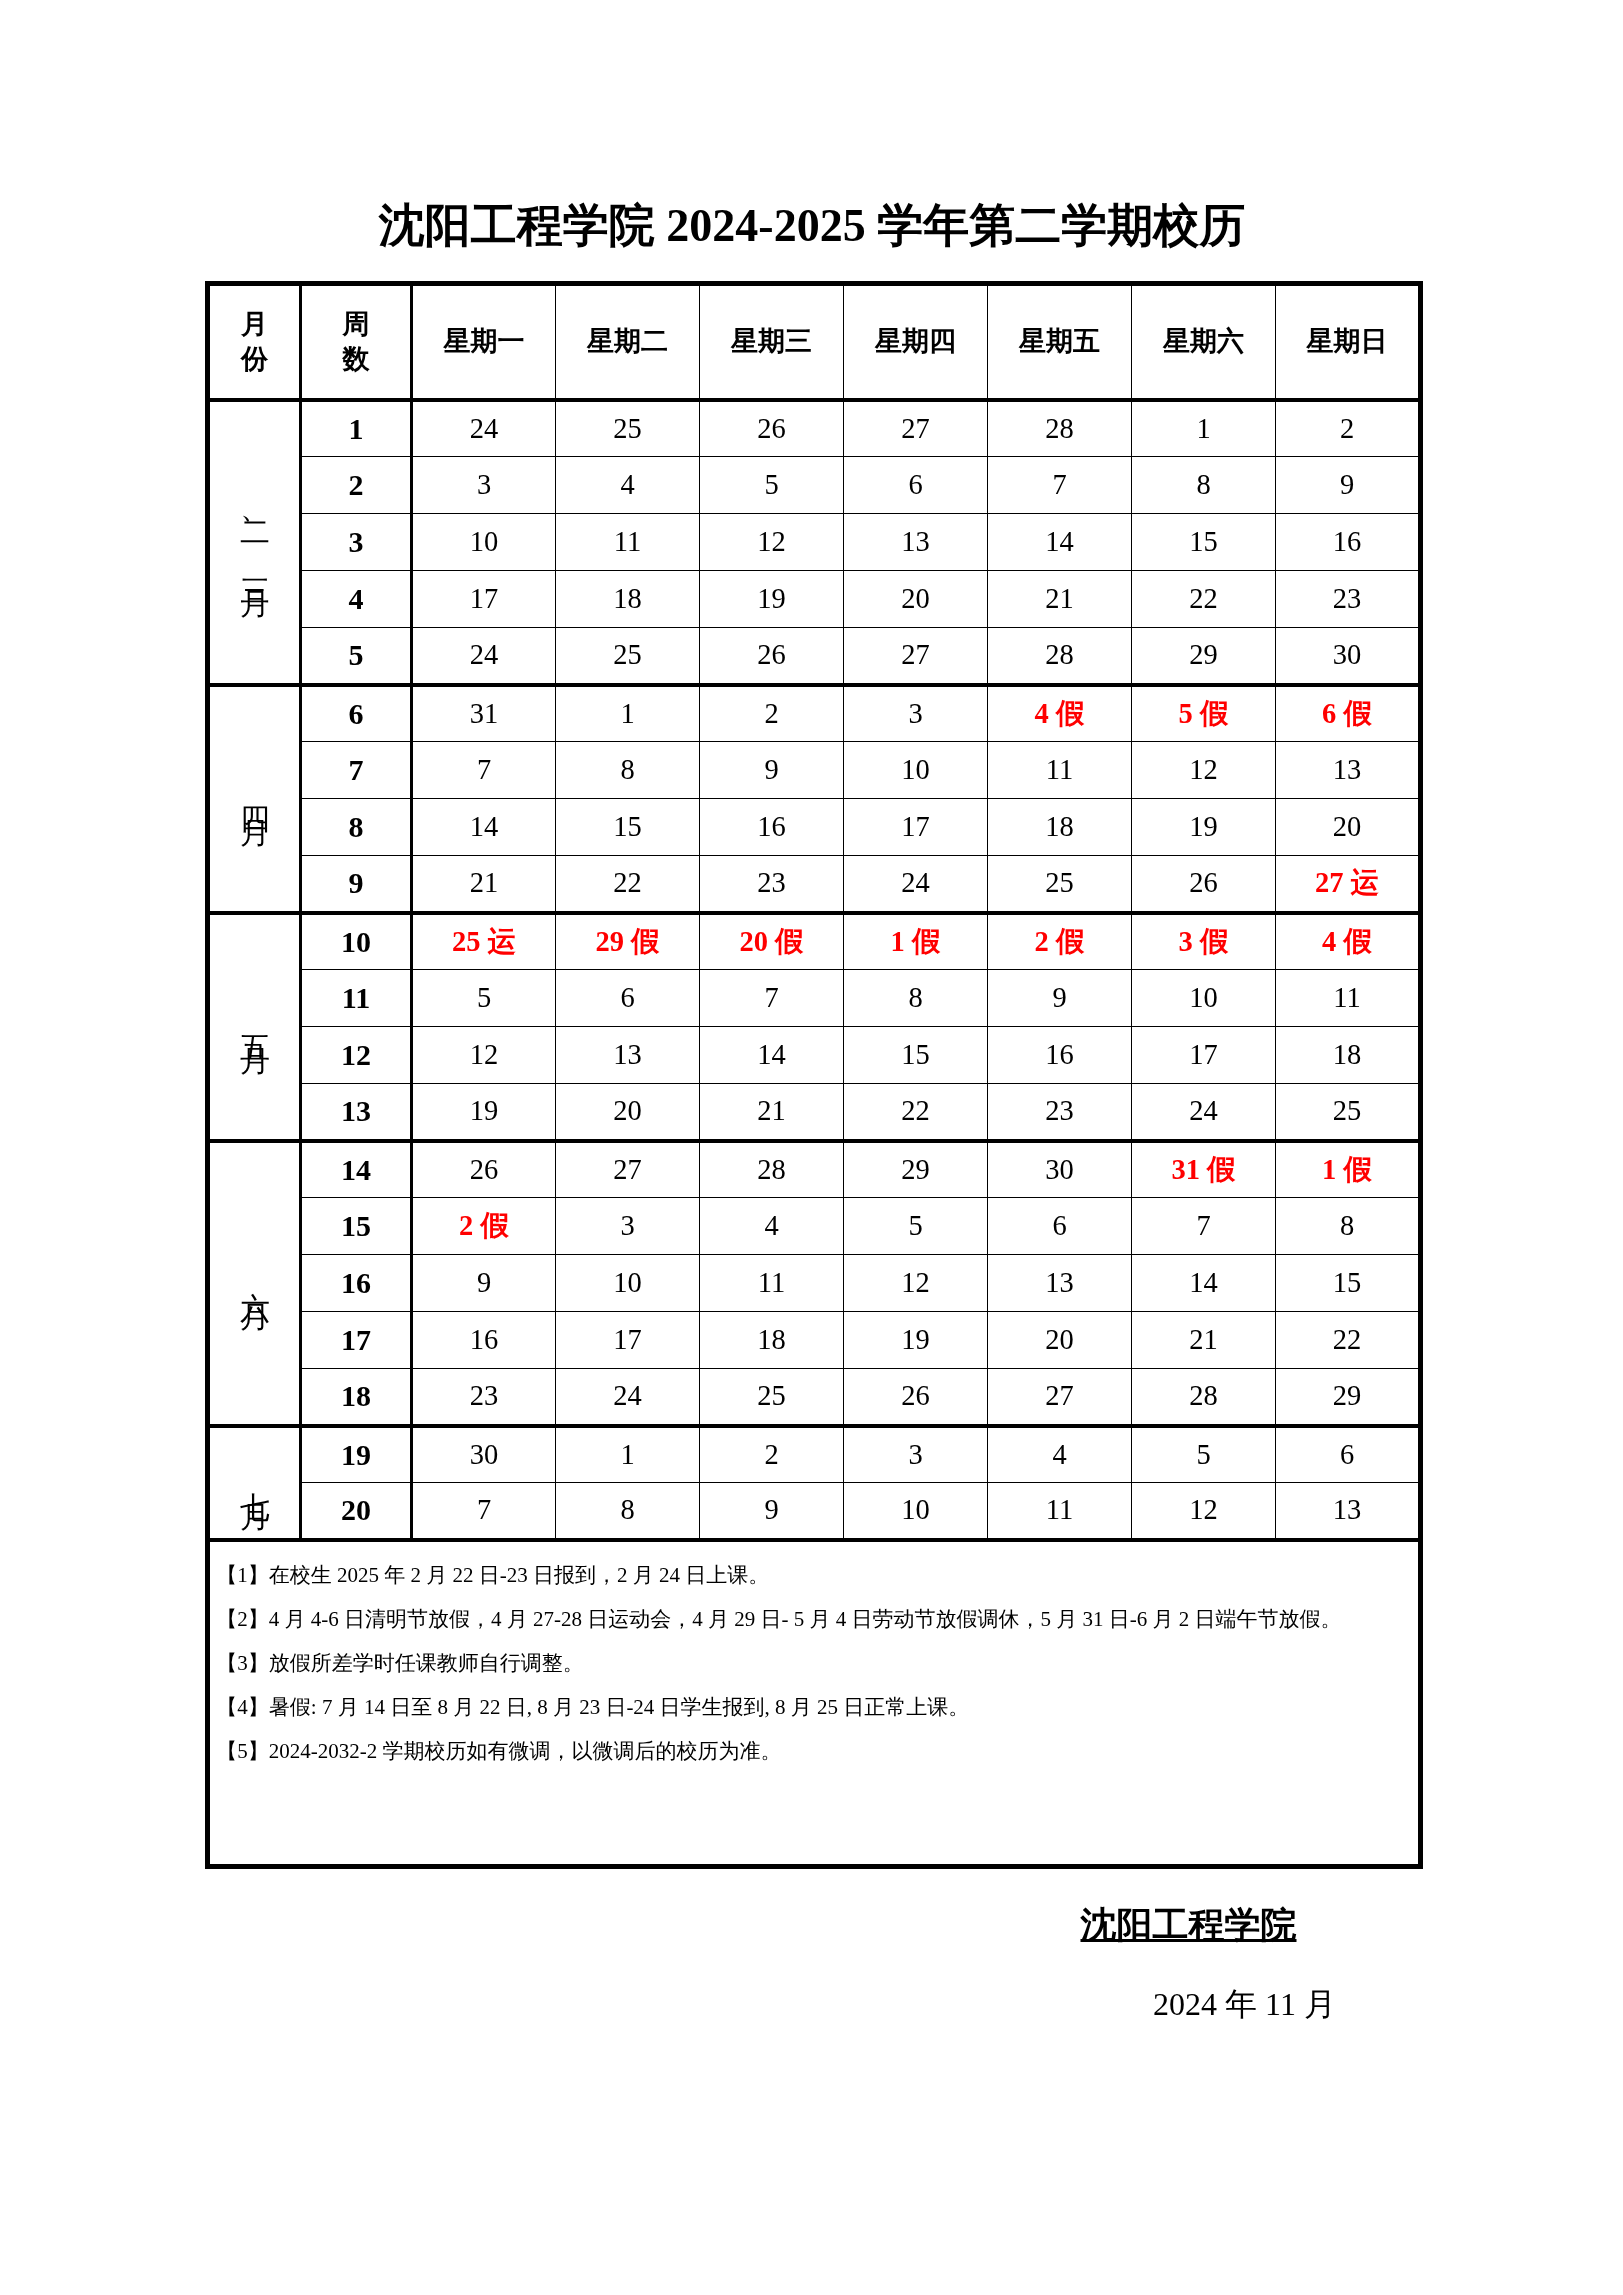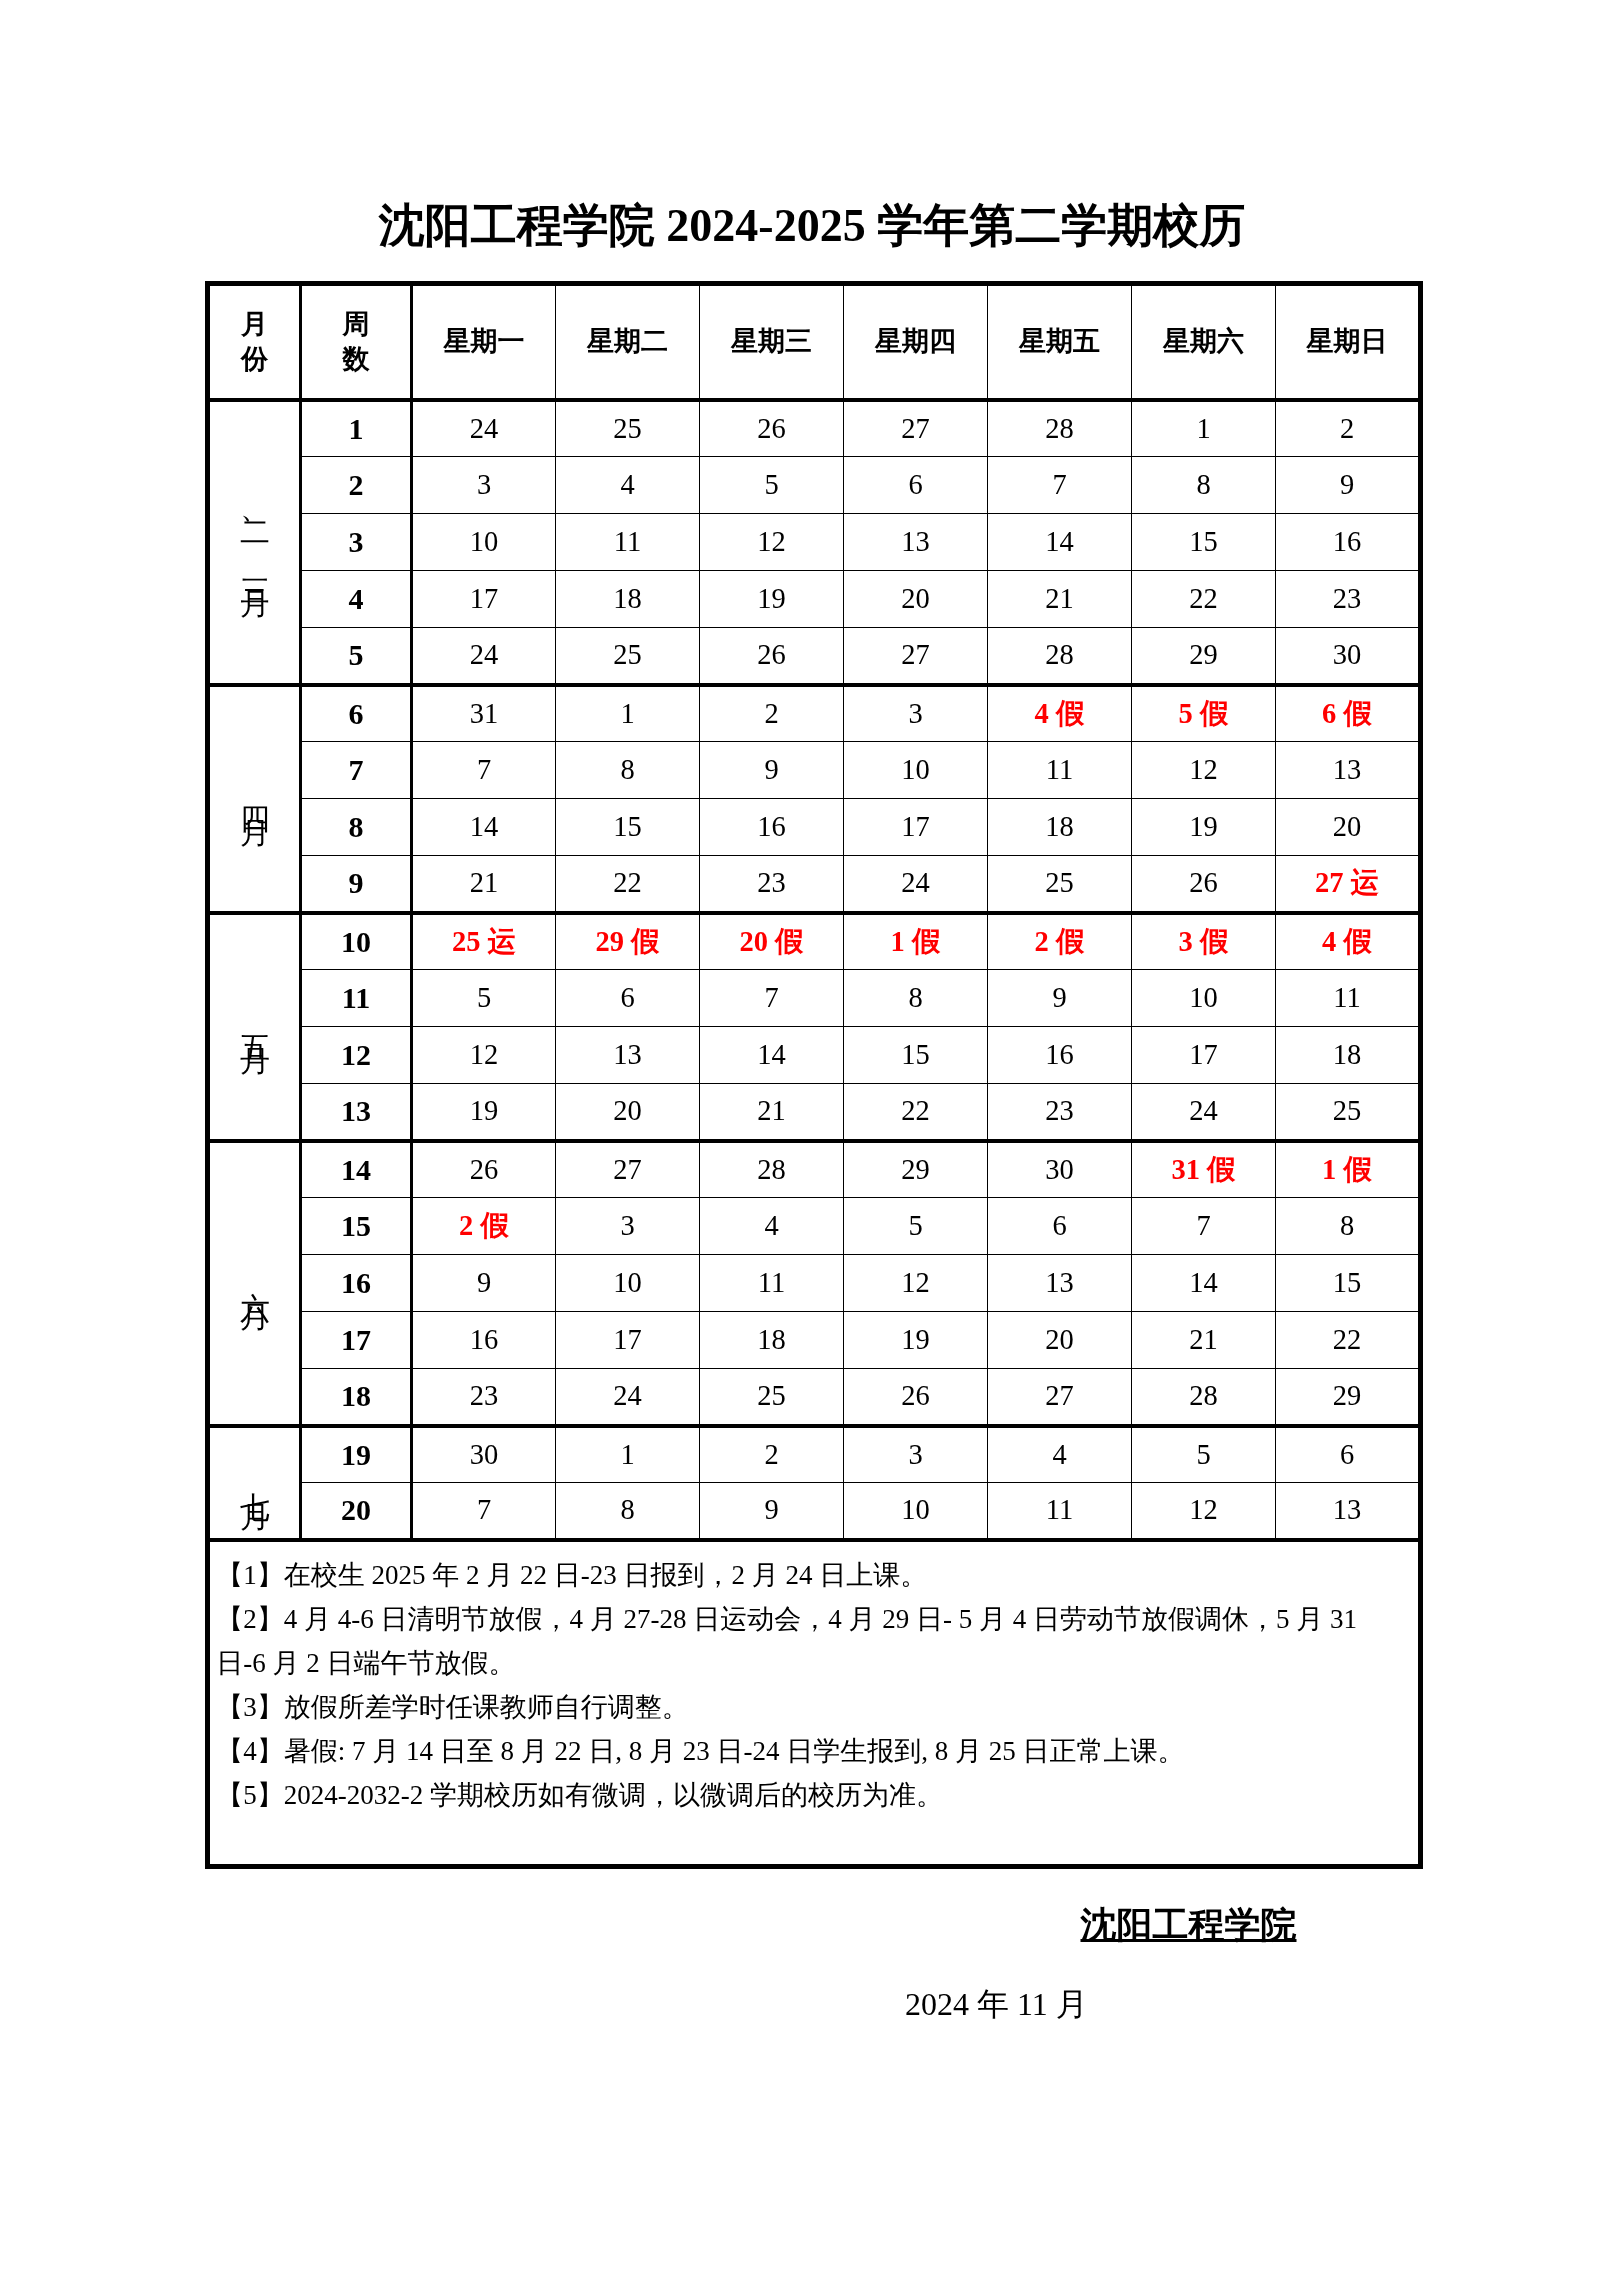--- a/index.html
+++ b/index.html
@@ -56,34 +56,34 @@
     font-size: 30px;
     letter-spacing: 12.7px;
   }
   tbody.notes-section td {
     border-top: 4px solid #000;
     height: 327px;
     vertical-align: top;
     text-align: left;
     padding: 11px 9.5px 0 6.3px;
   }
-  .note { font-size: 27px; line-height: 44px; }
+  .note { font-size: 21px; line-height: 44px; }
   .footer-org {
     position: absolute;
     left: 943px; top: 1901px; width: 491px;
     text-align: center;
     font-size: 36px;
     font-weight: bold;
     white-space: nowrap;
     text-decoration: underline;
   }
   .footer-date {
     position: absolute;
-    left: 905px; top: 1983px; width: 491px;
-    text-align: left;
+    left: 999px; top: 1983px; width: 491px;
+    text-align: center;
     font-size: 32px;
     white-space: nowrap;
   }
 </style>
 </head>
 <body>
 
 <div class="page-title">沈阳工程学院 2024-2025 学年第二学期校历</div>
 
 <table class="calendar">

